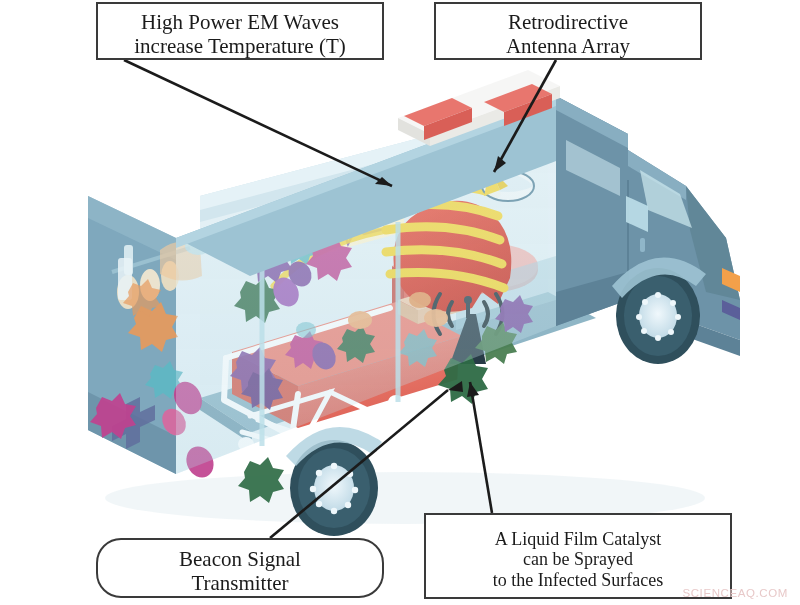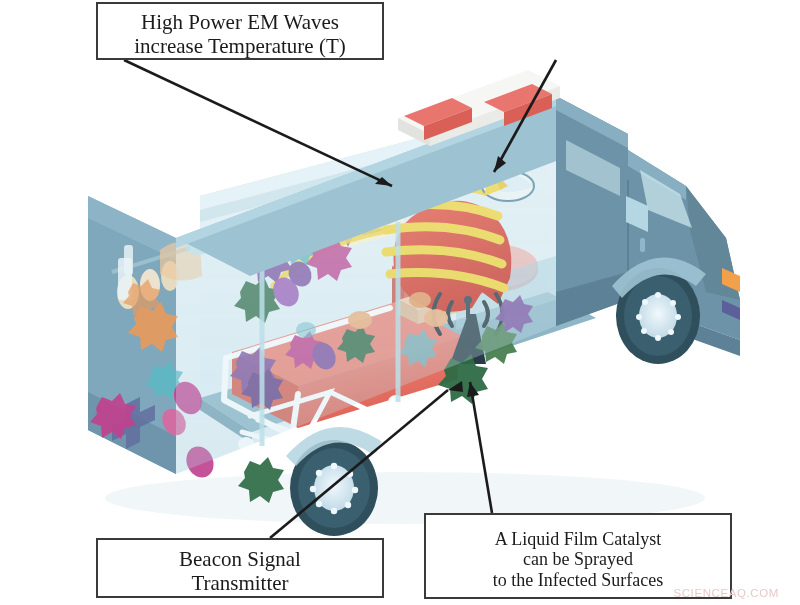--- a/index.html
+++ b/index.html
@@ -32,27 +32,27 @@
     font-size: 21px;
     padding: 12px 8px 5px 8px;
     z-index: 40;
     white-space: pre-line;
     display: flex;
     align-items: center;
     justify-content: center;
   }
   #callout-em      { left: 96px;  top: 2px;   width: 288px; height: 58px; }
   #callout-antenna { left: 434px; top: 2px;   width: 268px; height: 58px; }
-  #callout-beacon  { left: 96px;  top: 538px; width: 288px; height: 60px; }
+  #callout-beacon  { left: 96px;  top: 538px; width: 288px; height: 60px; border-radius: 25px; }
   #callout-catalyst{ left: 424px; top: 513px; width: 308px; height: 86px; font-size: 18px;}
   .callout span { display: block; width: 100%; }
 
   #watermark {
     position: absolute;
-    right: 21px; bottom: 6px;
+    right: 12px; bottom: 6px;
     font-family: "Liberation Sans", sans-serif;
     font-size: 11.5px;
     letter-spacing: 0.6px;
     color: #e8c9c9;
     z-index: 60;
     user-select: none;
   }
 </style>
 </head>
 <body>
@@ -385,20 +385,24 @@
         <path d="M470,382 l9,13 l-12,2 Z"></path>
       </g>
     </g>
   </svg>
 
   <div class="callout" id="callout-em">
     <span>High Power EM Waves
 increase Temperature (T)</span>
   </div>
 
+  <div class="callout" id="callout-antenna">
+    <span>Retrodirective
+Antenna Array</span>
+  </div>
 
   <div class="callout" id="callout-beacon">
     <span>Beacon Signal
 Transmitter</span>
   </div>
 
   <div class="callout" id="callout-catalyst">
     <span>A Liquid Film Catalyst
 can be Sprayed
 to the Infected Surfaces</span>

